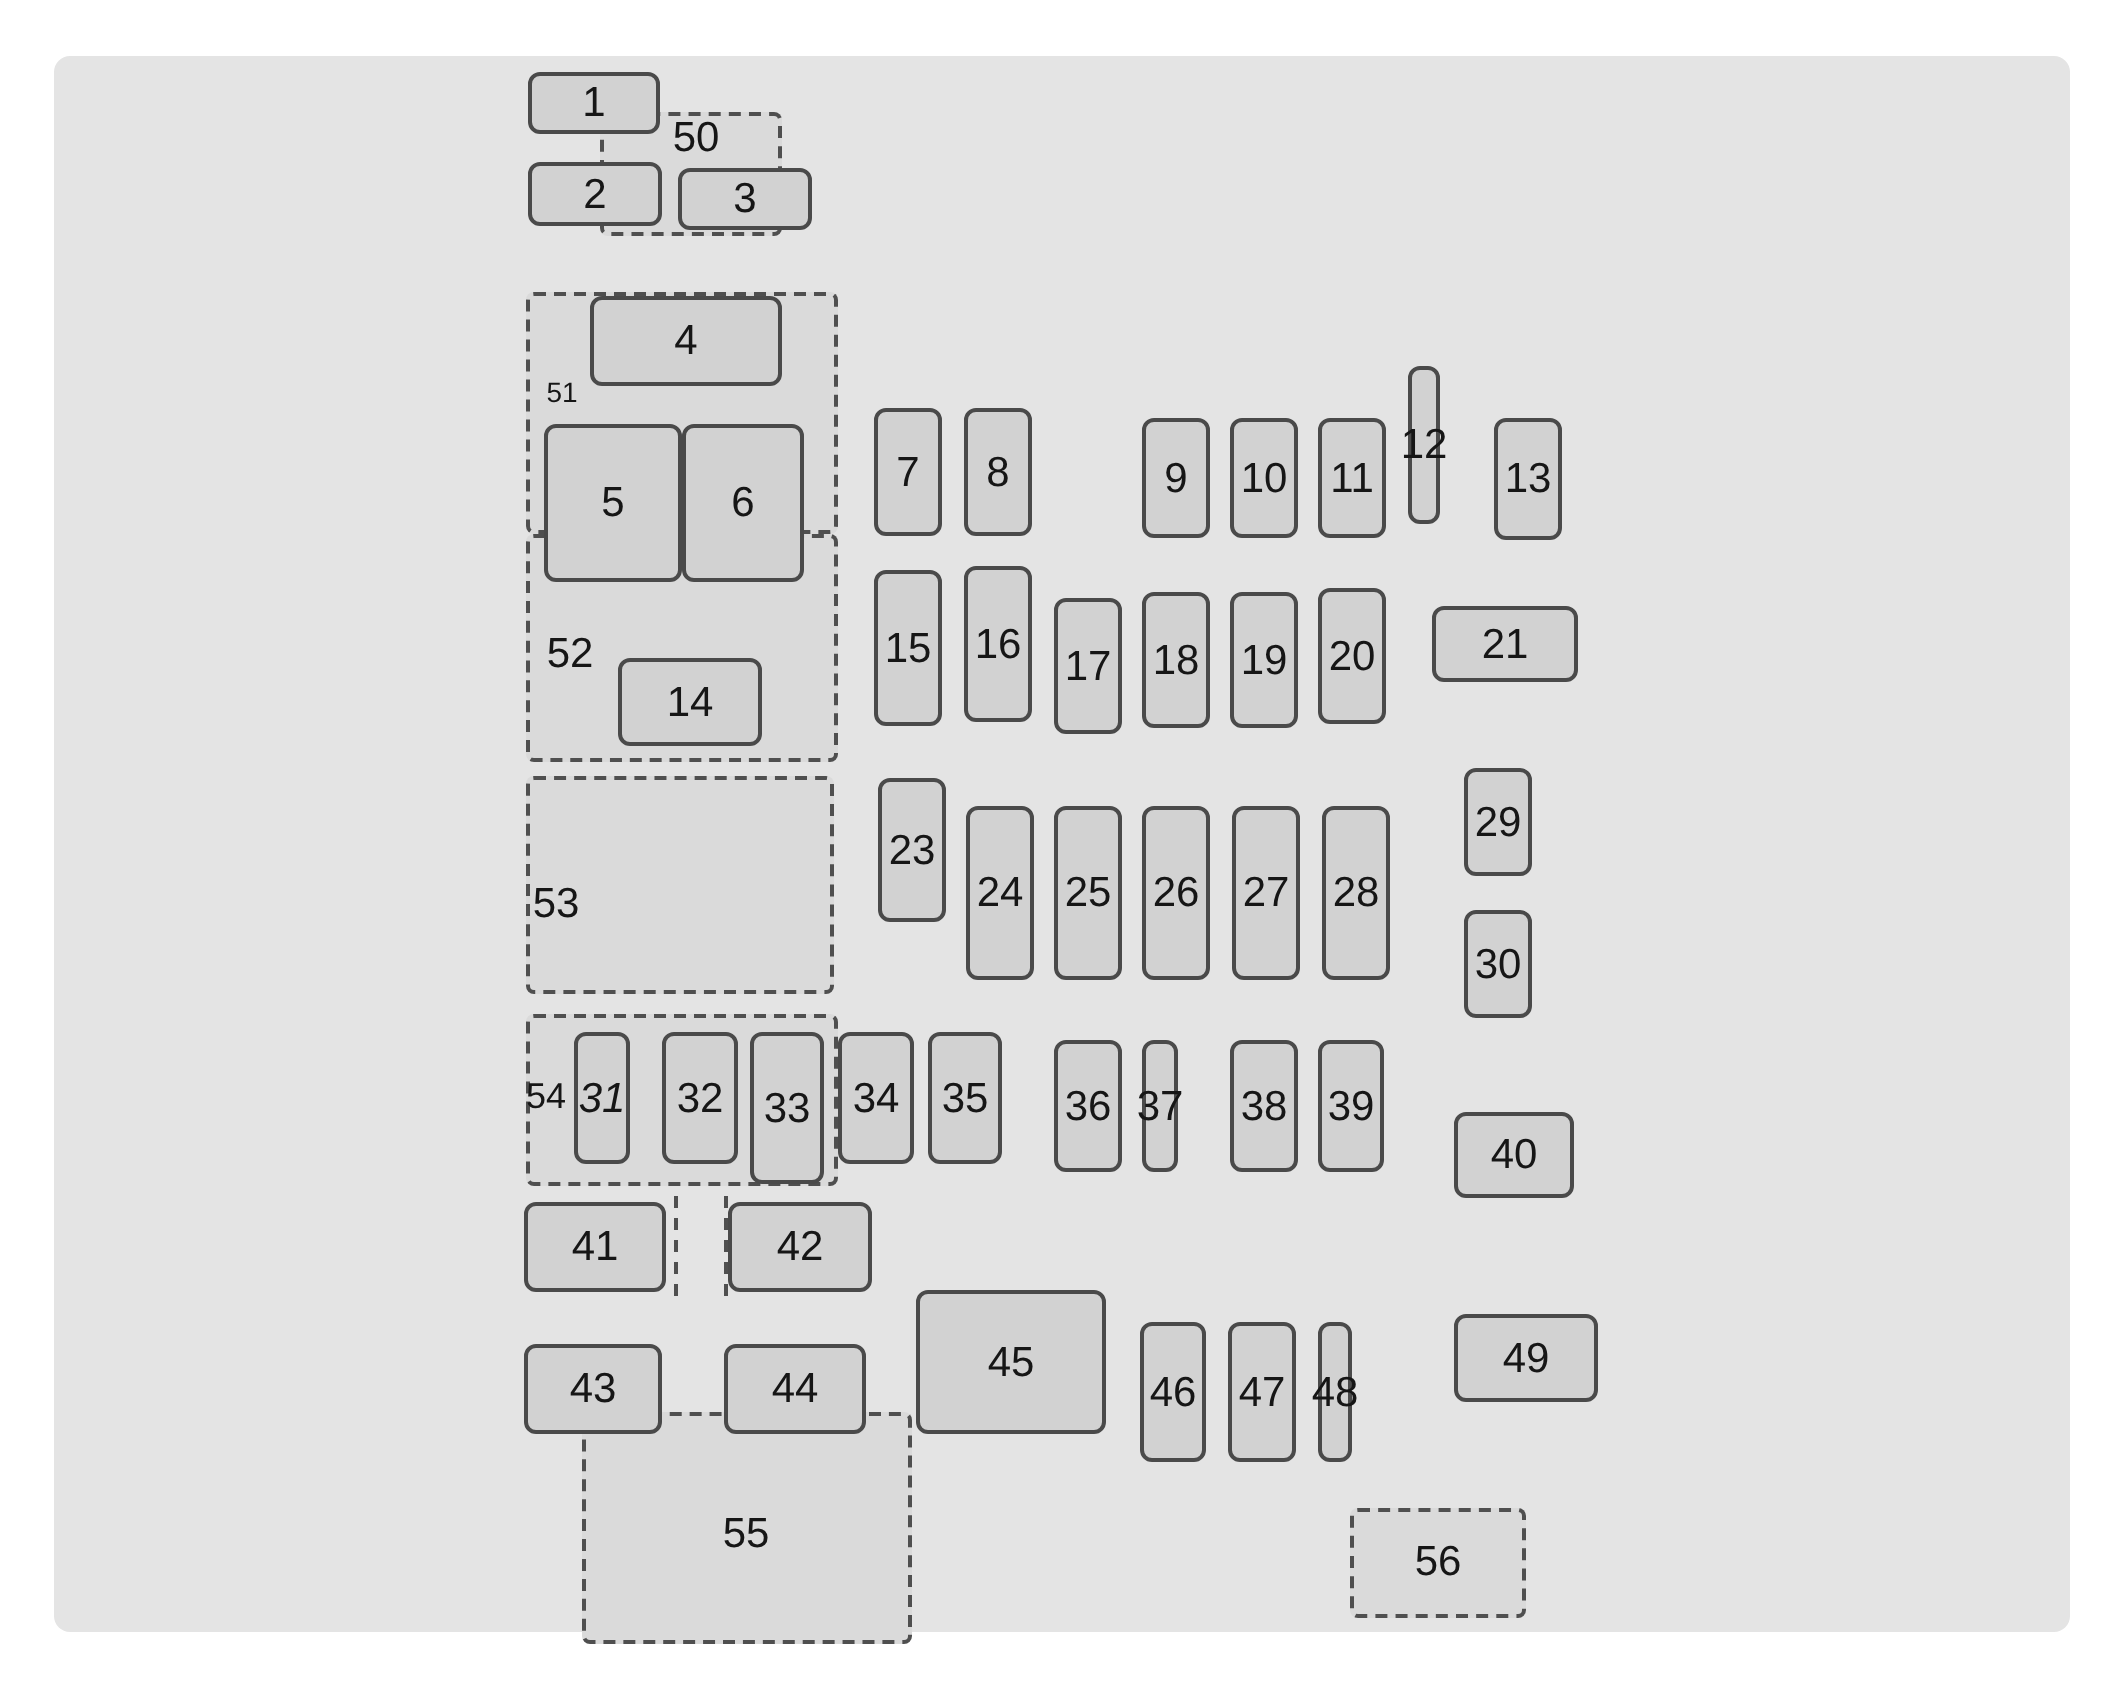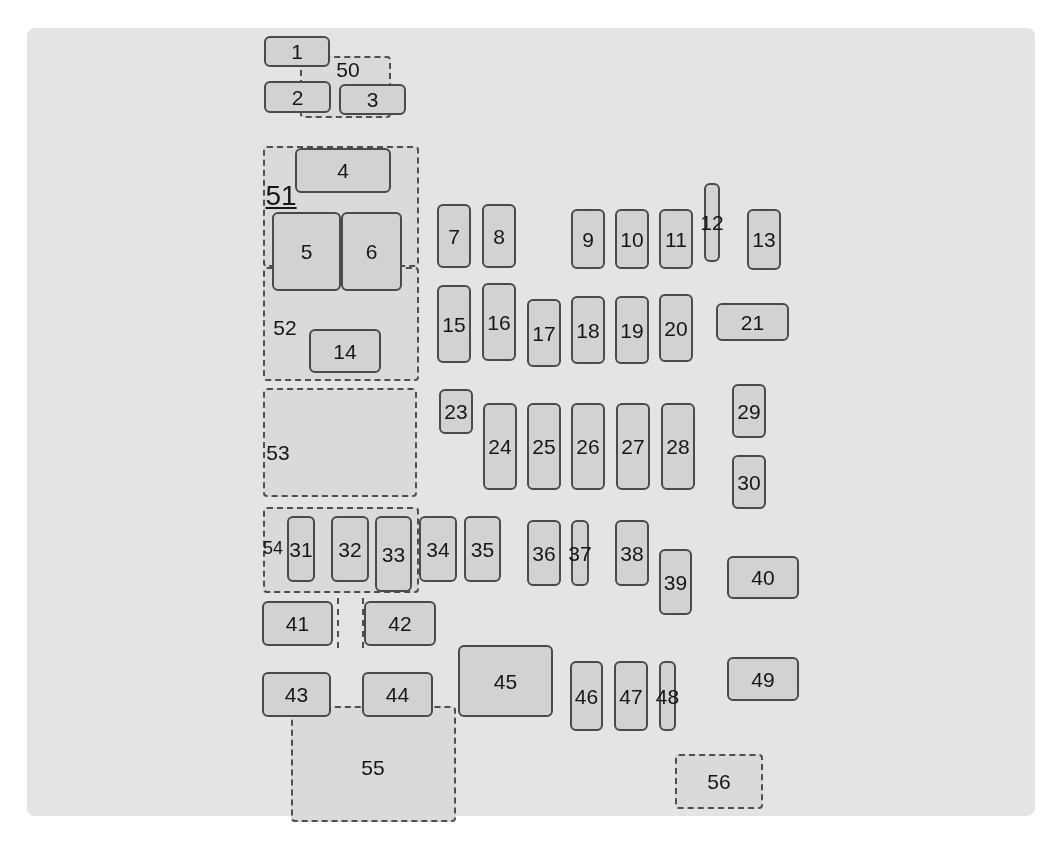--- a/index.html
+++ b/index.html
@@ -77,47 +77,47 @@
     <div class="fuse-box" style="left: 704px; top: 183px; width: 16px; height: 79px;">12</div>
     <div class="fuse-box" style="left: 747px; top: 209px; width: 34px; height: 61px;">13</div>
     <div class="fuse-box" style="left: 309px; top: 329px; width: 72px; height: 44px;">14</div>
     <div class="fuse-box" style="left: 437px; top: 285px; width: 34px; height: 78px;">15</div>
     <div class="fuse-box" style="left: 482px; top: 283px; width: 34px; height: 78px;">16</div>
     <div class="fuse-box" style="left: 527px; top: 299px; width: 34px; height: 68px;">17</div>
     <div class="fuse-box" style="left: 571px; top: 296px; width: 34px; height: 68px;">18</div>
     <div class="fuse-box" style="left: 615px; top: 296px; width: 34px; height: 68px;">19</div>
     <div class="fuse-box" style="left: 659px; top: 294px; width: 34px; height: 68px;">20</div>
     <div class="fuse-box" style="left: 716px; top: 303px; width: 73px; height: 38px;">21</div>
-    <div class="fuse-box" style="left: 439px; top: 389px; width: 34px; height: 45px;">23</div>
+    <div class="fuse-box" style="left: 439px; top: 389px; width: 34px; height: 72px;">23</div>
     <div class="fuse-box" style="left: 483px; top: 403px; width: 34px; height: 87px;">24</div>
     <div class="fuse-box" style="left: 527px; top: 403px; width: 34px; height: 87px;">25</div>
     <div class="fuse-box" style="left: 571px; top: 403px; width: 34px; height: 87px;">26</div>
     <div class="fuse-box" style="left: 616px; top: 403px; width: 34px; height: 87px;">27</div>
     <div class="fuse-box" style="left: 661px; top: 403px; width: 34px; height: 87px;">28</div>
     <div class="fuse-box" style="left: 732px; top: 384px; width: 34px; height: 54px;">29</div>
     <div class="fuse-box" style="left: 732px; top: 455px; width: 34px; height: 54px;">30</div>
-    <div class="fuse-box" style="left: 287px; top: 516px; width: 28px; height: 66px;">31</div>
+    <div class="fuse-box" style="left: 287px; top: 516px; width: 28px; height: 66px; font-style: italic;">31</div>
     <div class="fuse-box" style="left: 331px; top: 516px; width: 38px; height: 66px;">32</div>
     <div class="fuse-box" style="left: 375px; top: 516px; width: 37px; height: 76px;">33</div>
     <div class="fuse-box" style="left: 419px; top: 516px; width: 38px; height: 66px;">34</div>
     <div class="fuse-box" style="left: 464px; top: 516px; width: 37px; height: 66px;">35</div>
     <div class="fuse-box" style="left: 527px; top: 520px; width: 34px; height: 66px;">36</div>
     <div class="fuse-box" style="left: 571px; top: 520px; width: 18px; height: 66px;">37</div>
     <div class="fuse-box" style="left: 615px; top: 520px; width: 34px; height: 66px;">38</div>
-    <div class="fuse-box" style="left: 659px; top: 549px; width: 33px; height: 66px;">39</div>
-    <div class="fuse-box" style="left: 727px; top: 556px; width: 72px; height: 43px;">40</div>
+    <div class="fuse-box" style="left: 659px; top: 520px; width: 33px; height: 66px;">39</div>
+    <div class="fuse-box" style="left: 727px; top: 556px; width: 60px; height: 43px;">40</div>
     <div class="fuse-box" style="left: 262px; top: 601px; width: 71px; height: 45px;">41</div>
     <div class="fuse-box" style="left: 364px; top: 601px; width: 72px; height: 45px;">42</div>
     <div class="fuse-box" style="left: 262px; top: 672px; width: 69px; height: 45px;">43</div>
     <div class="fuse-box" style="left: 362px; top: 672px; width: 71px; height: 45px;">44</div>
     <div class="fuse-box" style="left: 458px; top: 645px; width: 95px; height: 72px;">45</div>
     <div class="fuse-box" style="left: 570px; top: 661px; width: 33px; height: 70px;">46</div>
     <div class="fuse-box" style="left: 614px; top: 661px; width: 34px; height: 70px;">47</div>
     <div class="fuse-box" style="left: 659px; top: 661px; width: 17px; height: 70px;">48</div>
     <div class="fuse-box" style="left: 727px; top: 657px; width: 72px; height: 44px;">49</div>
     <div class="group-label" style="left: 348px; top: 69px; font-size: 21px;">50</div>
-    <div class="group-label" style="left: 281px; top: 196px; font-size: 28px; text-decoration: underline;">51</div>
+    <div class="group-label" style="left: 281px; top: 196px; font-size: 14px;">51</div>
     <div class="group-label" style="left: 285px; top: 327px; font-size: 21px;">52</div>
     <div class="group-label" style="left: 278px; top: 452px; font-size: 21px;">53</div>
     <div class="group-label" style="left: 273px; top: 548px; font-size: 18px;">54</div>
     <div class="group-label" style="left: 373px; top: 767px; font-size: 21px;">55</div>
     <div class="group-label" style="left: 719px; top: 781px; font-size: 21px;">56</div>
   </div>
 
 </body></html>

